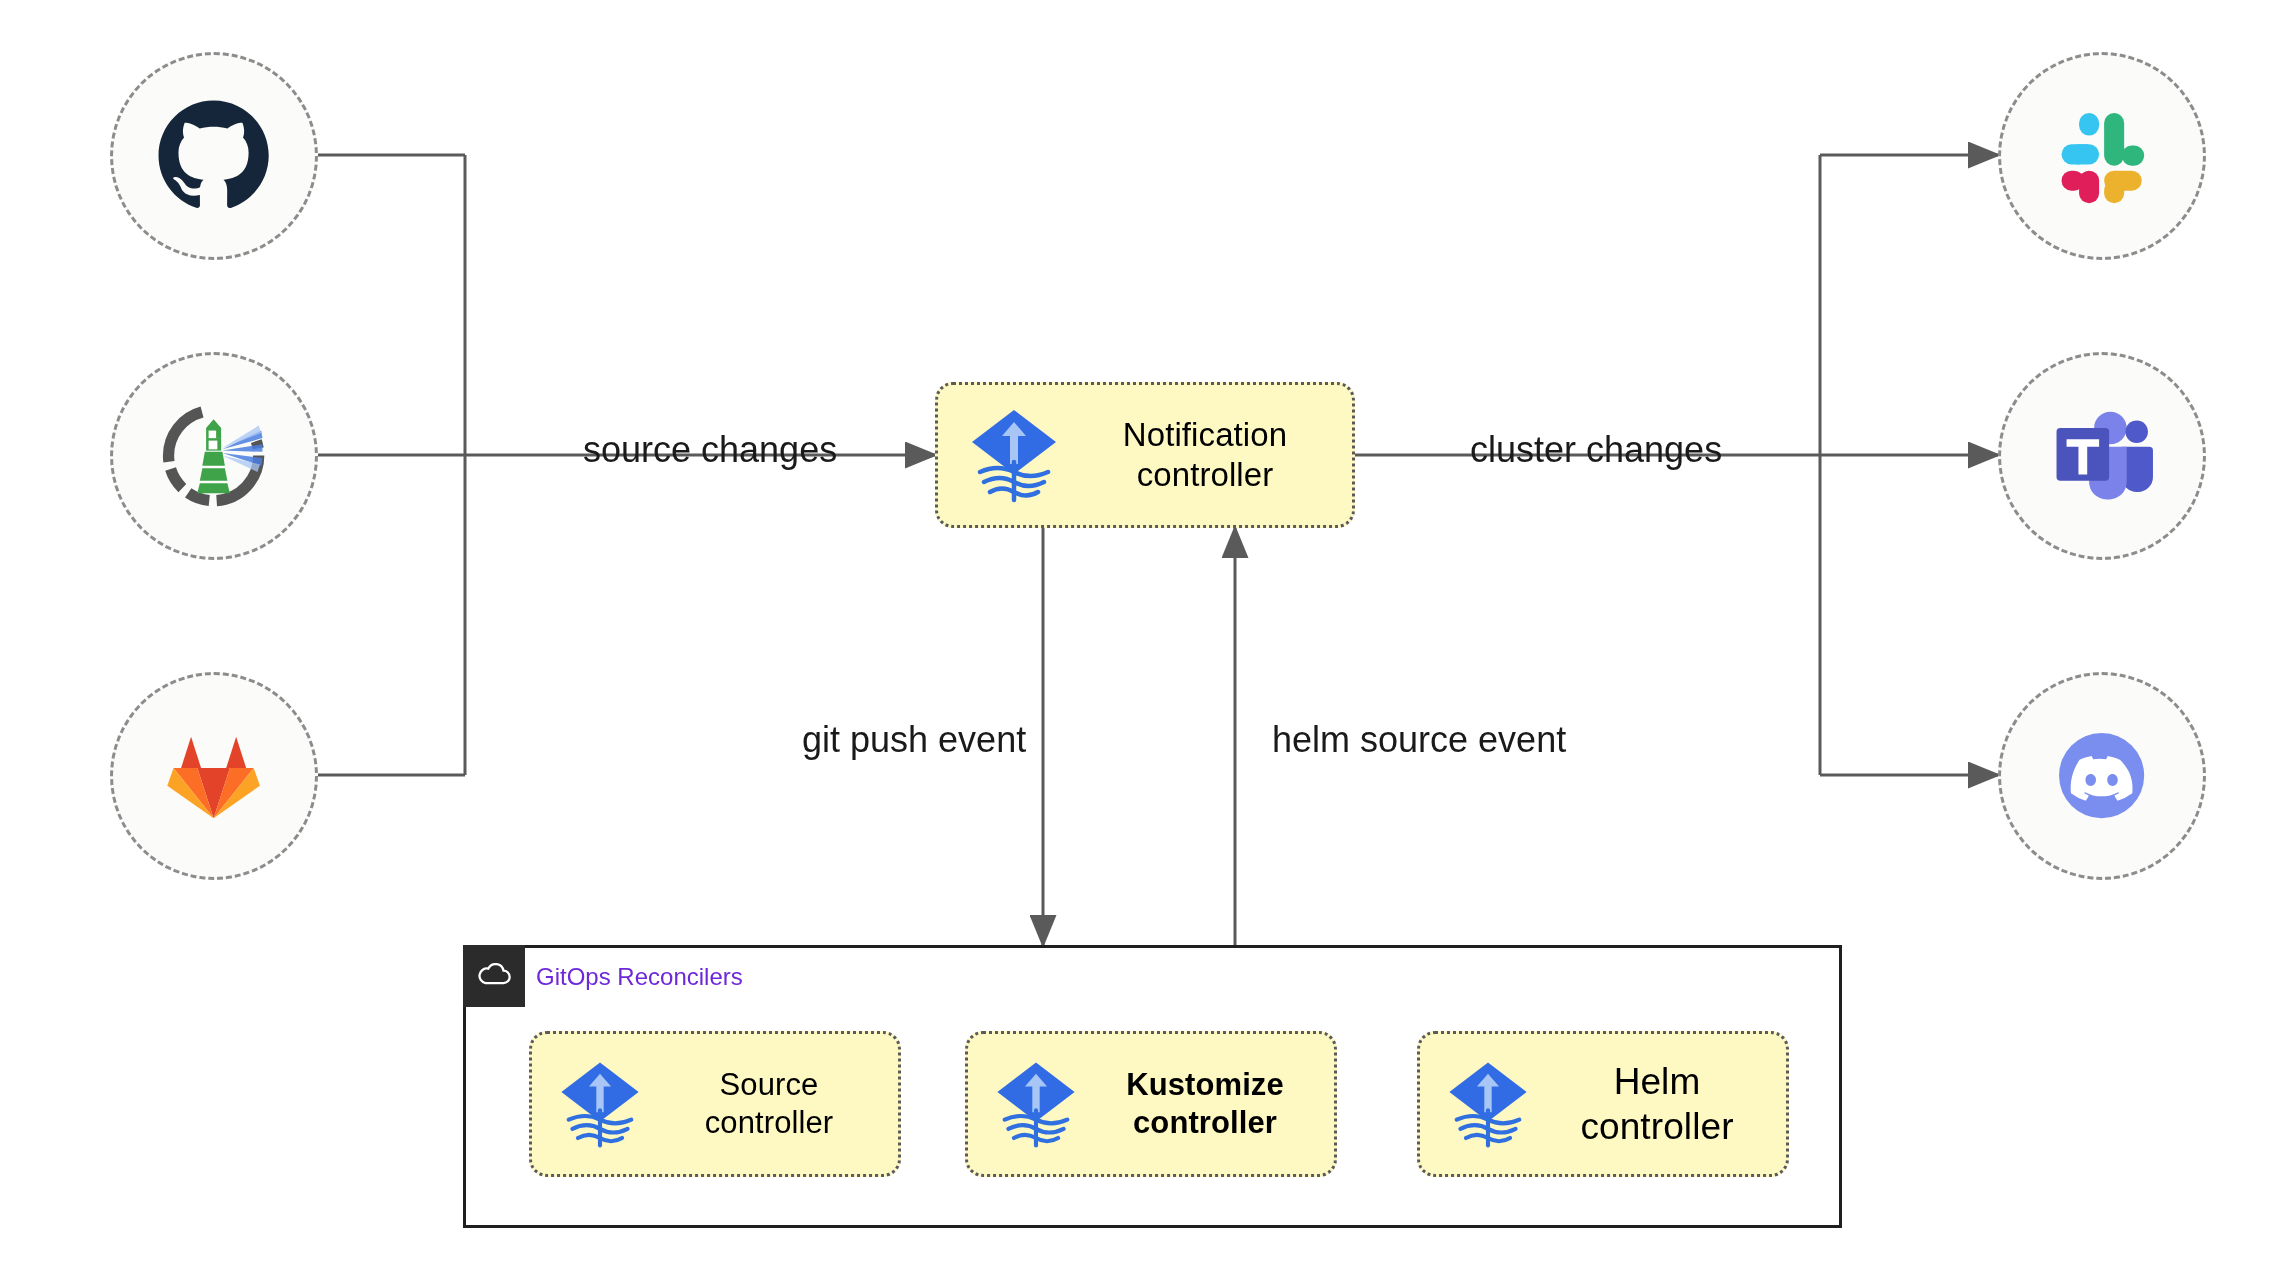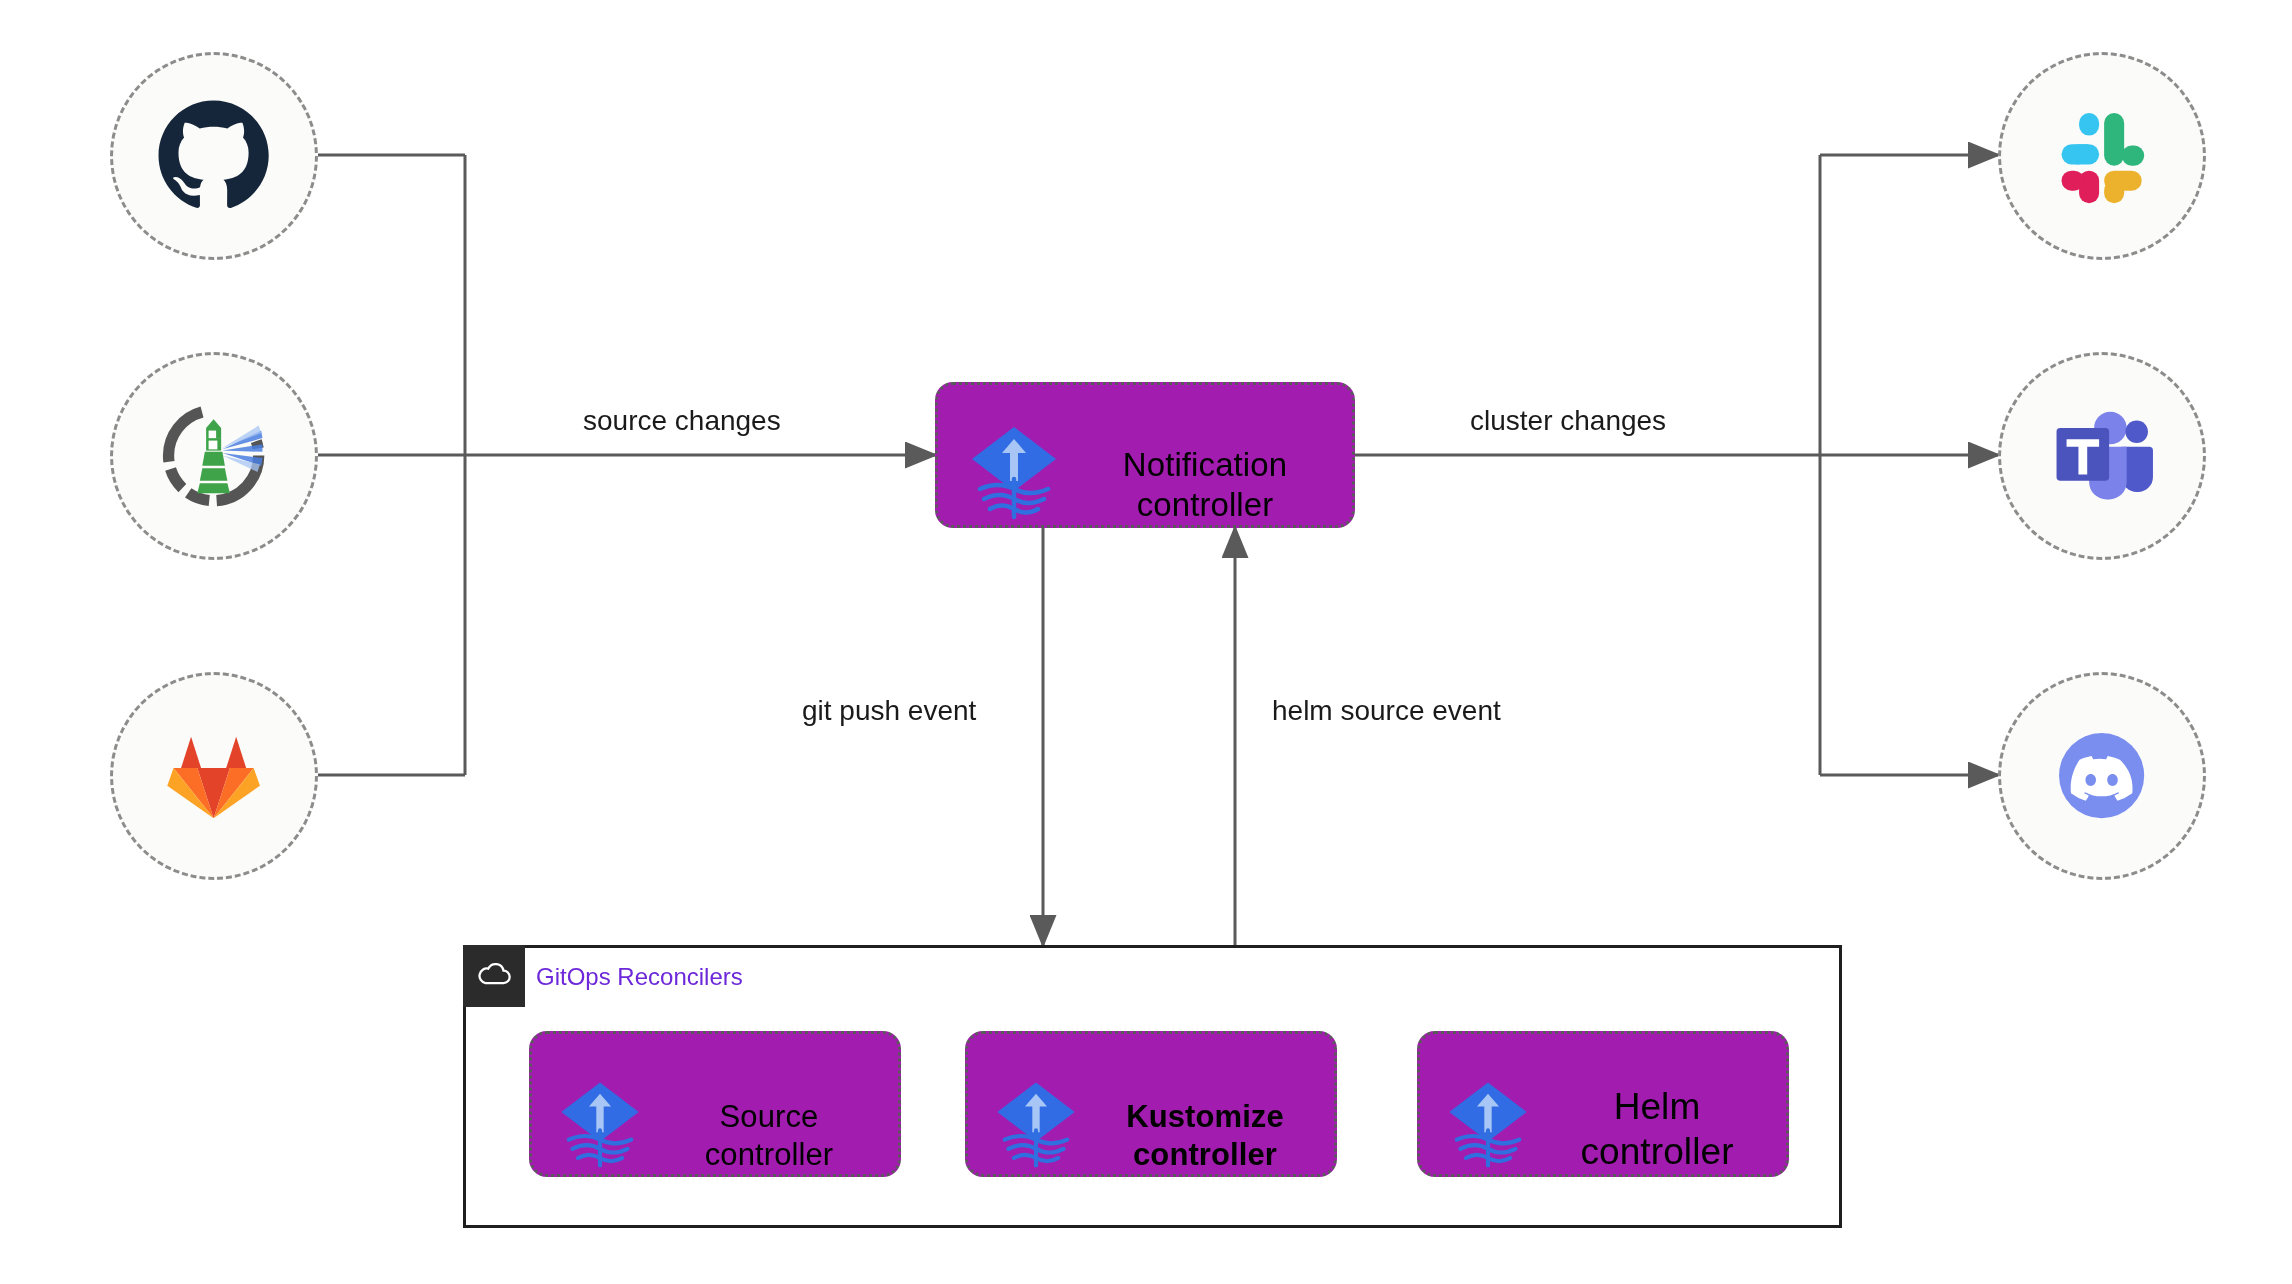--- a/index.html
+++ b/index.html
@@ -35,25 +35,25 @@
   }
   .circle-node .glyph {
     width: 62%;
     height: 62%;
     display: flex;
     align-items: center;
     justify-content: center;
   }
   
   .ctrl-box {
-    background: #a21caf;
+    background: #fef9c3;
     border: 3px dotted #5a5a5a;
     border-radius: 18px;
     display: flex;
-    align-items: flex-end;
+    align-items: center;
     box-sizing: border-box;
   }
   .ctrl-icon {
     flex: 0 0 auto;
     display: flex;
     align-items: center;
     justify-content: center;
   }
   .ctrl-label {
     flex: 1 1 auto;
@@ -80,21 +80,22 @@
     position: absolute;
     color: #6d28d9;
     font-size: 24px;
     white-space: nowrap;
   }
   
   .edge-label {
     position: absolute;
     color: #1a1a1a;
     white-space: nowrap;
-    font-size: 28px;
+    font-size: 36px;
+    margin-top: 24px;
   }
   svg.lines {
     position: absolute;
     left: 0; top: 0;
     width: 2292px;
     height: 1284px;
     pointer-events: none;
   }
 </style>
 </head>

